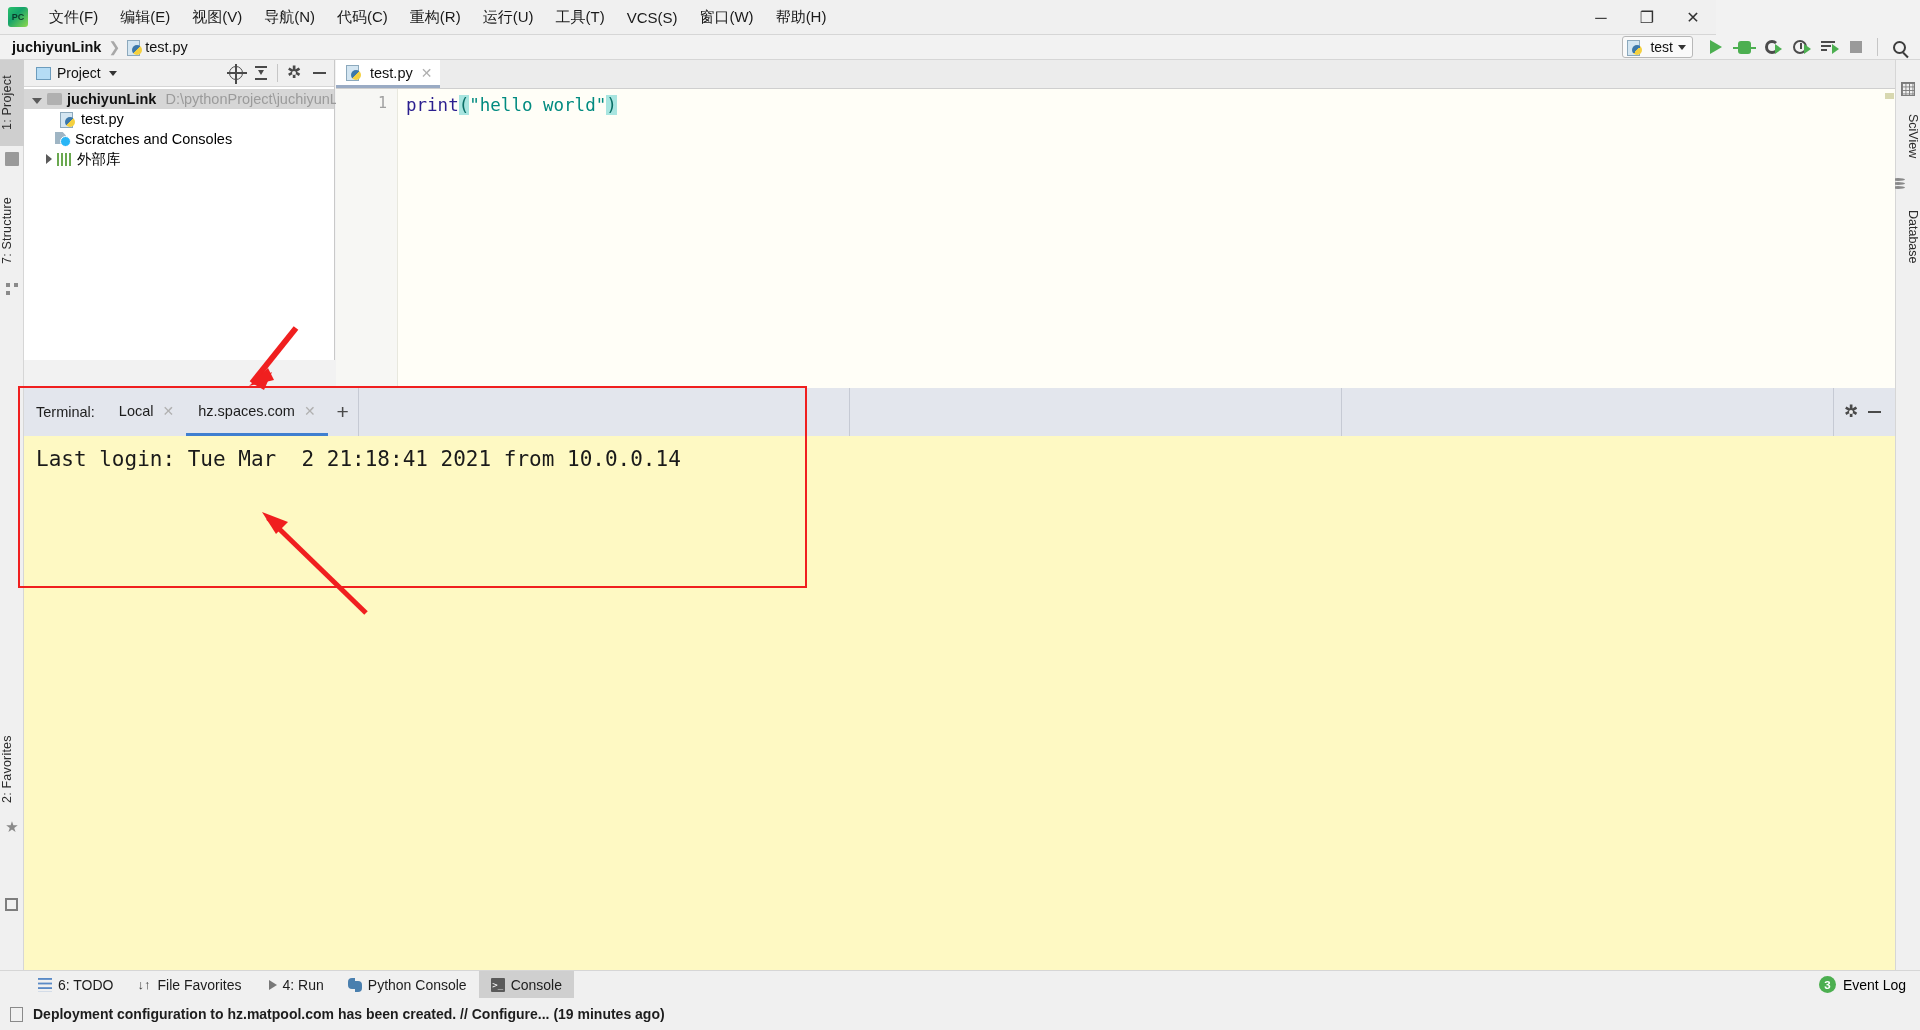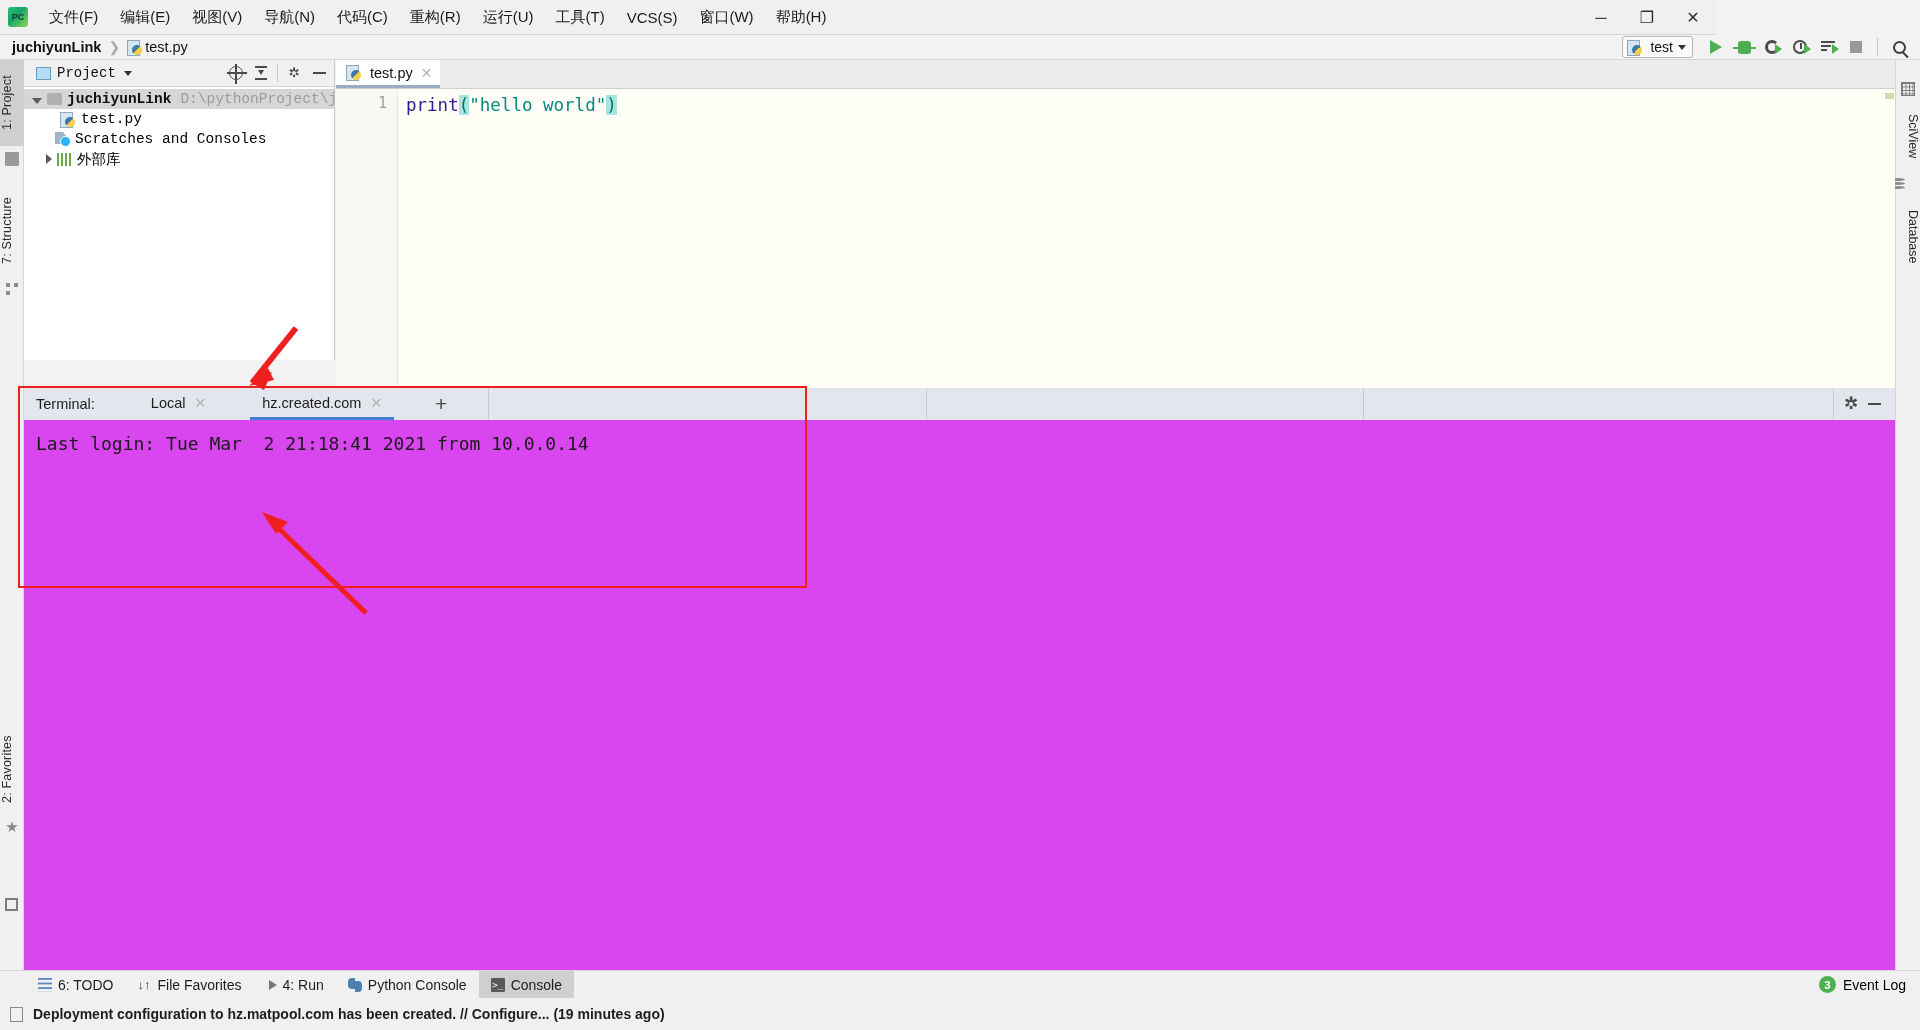--- a/index.html
+++ b/index.html
@@ -156,21 +156,21 @@
     background-image: linear-gradient(#7b7b7b 1px, transparent 1px), linear-gradient(90deg,#7b7b7b 1px,transparent 1px);
     background-size: 3.5px 3.5px; border: 1px solid #7b7b7b;
   }
   .ico-db { position: relative; }
   .ico-db i { position: absolute; left: 0; width: 14px; height: 3px; border-radius: 50%; background: #8a8a8a; }
   .ico-db i:nth-child(1){ top:0 } .ico-db i:nth-child(2){ top:4px } .ico-db i:nth-child(3){ top:8px }
 
   
   .proj-panel {
     position: absolute; left: 24px; top: 60px; width: 311px; height: 300px;
-    background: #fff; border-right: 1px solid #c9c9c9; font-family: Liberation Mono, monospace;
+    background: #fff; border-right: 1px solid #c9c9c9;
   }
   .proj-head {
     height: 27px; background: #f0f0f0; border-bottom: 1px solid #d6d6d6;
     display: flex; align-items: center; padding: 0 4px;
   }
   .proj-head-ico {
     width: 15px; height: 13px; margin: 0 6px 0 8px; background: #b5dcf5;
     border: 1px solid #6c9cbd;
   }
   .proj-title { font-size: 14px; color: #111; }
@@ -235,35 +235,35 @@
     white-space: pre;
   }
   .k-fn { color: #2b1f8f; }
   .k-str { color: #028b80; }
   .k-par { color: #0a6f66; background: #a8e5e0; }
   .editor-marker { position: absolute; right: 0; top: 0; width: 12px; height: 299px; background: #fffef7; }
   .marker-dot { position: absolute; right: 1px; top: 4px; width: 9px; height: 6px; background: #d8d8b0; }
 
   
   .term-wrap { position: absolute; left: 24px; top: 388px; width: 1871px; height: 582px; background: #fff; }
-  .term-head { height: 32px; background: #e3e6ed; display: flex; align-items: stretch; position: relative; gap: 32px; }
+  .term-head { height: 48px; background: #e3e6ed; display: flex; align-items: stretch; position: relative; }
   .term-label { font-size: 14.5px; color: #1d1d1d; display: flex; align-items: center; padding: 0 12px 0 12px; }
   .term-tab {
     display: flex; align-items: center; gap: 7px; padding: 0 12px; font-size: 14.5px; color: #1d1d1d;
     border-bottom: 3px solid transparent; position: relative; top: 0;
   }
   .term-tab.active { border-bottom-color: #3f7fd0; }
   .term-plus { width: 30px; display: flex; align-items: center; justify-content: center;
                font-size: 21px; color: #4a4a4a; }
   .term-slots { display: flex; flex: 1; }
   .term-slot { flex: 1; border-left: 1px solid #c6cad4; }
   .term-head-tools { display: flex; align-items: center; gap: 10px; padding: 0 14px 0 10px; border-left: 1px solid #c6cad4; }
   .term-body {
-    height: 550px; background: #d946ef; padding: 10px 12px;
-    font-family: "DejaVu Sans Mono", monospace; font-size: 18px; line-height: 27px;
+    height: 550px; background: #fef9c3; padding: 10px 12px;
+    font-family: "DejaVu Sans Mono", monospace; font-size: 21px; line-height: 27px;
     color: #1a1a1a; white-space: pre;
   }
 
   
   .redbox {
     position: absolute; left: 18px; top: 388px; width: 789px; height: 200px;
     border: 2.5px solid #f01f1f; pointer-events: none;
   }
   svg.anno { position: absolute; left: 0; top: 0; width: 1920px; height: 1030px; pointer-events: none; }
 
@@ -468,21 +468,21 @@
   </div>
 
   <div class="term-wrap">
     <div class="term-head">
       <span class="term-label">Terminal:</span>
       <div class="term-tab">
         <span>Local</span>
         <span class="tab-x">✕</span>
       </div>
       <div class="term-tab active">
-        <span>hz.created.com</span>
+        <span>hz.spaces.com</span>
         <span class="tab-x">✕</span>
       </div>
       <div class="term-plus">+</div>
       <div class="term-slots">
         <div class="term-slot"></div>
         <div class="term-slot"></div>
         <div class="term-slot"></div>
       </div>
       <div class="term-head-tools">
         <span class="gear"></span>

